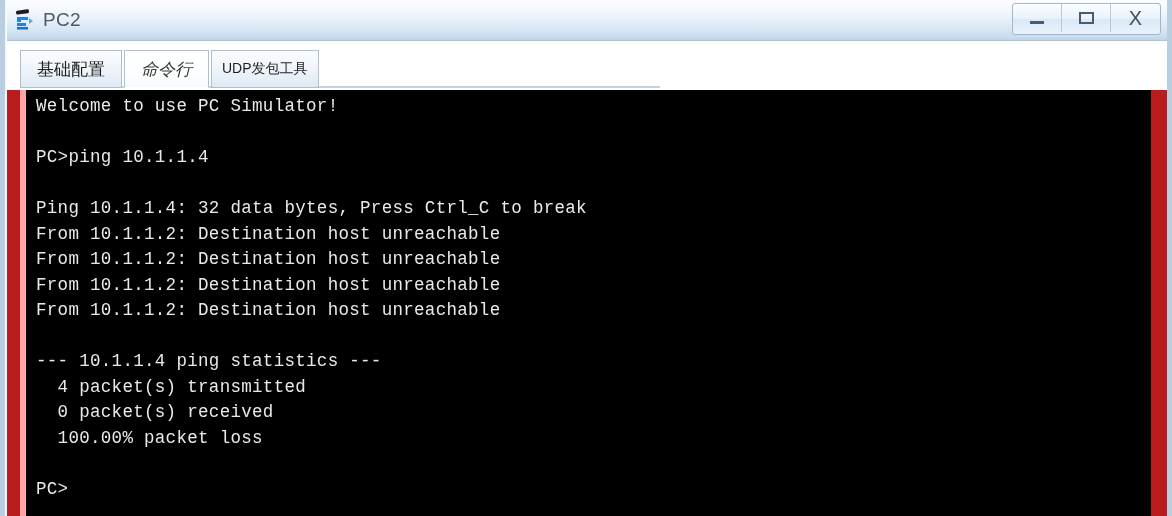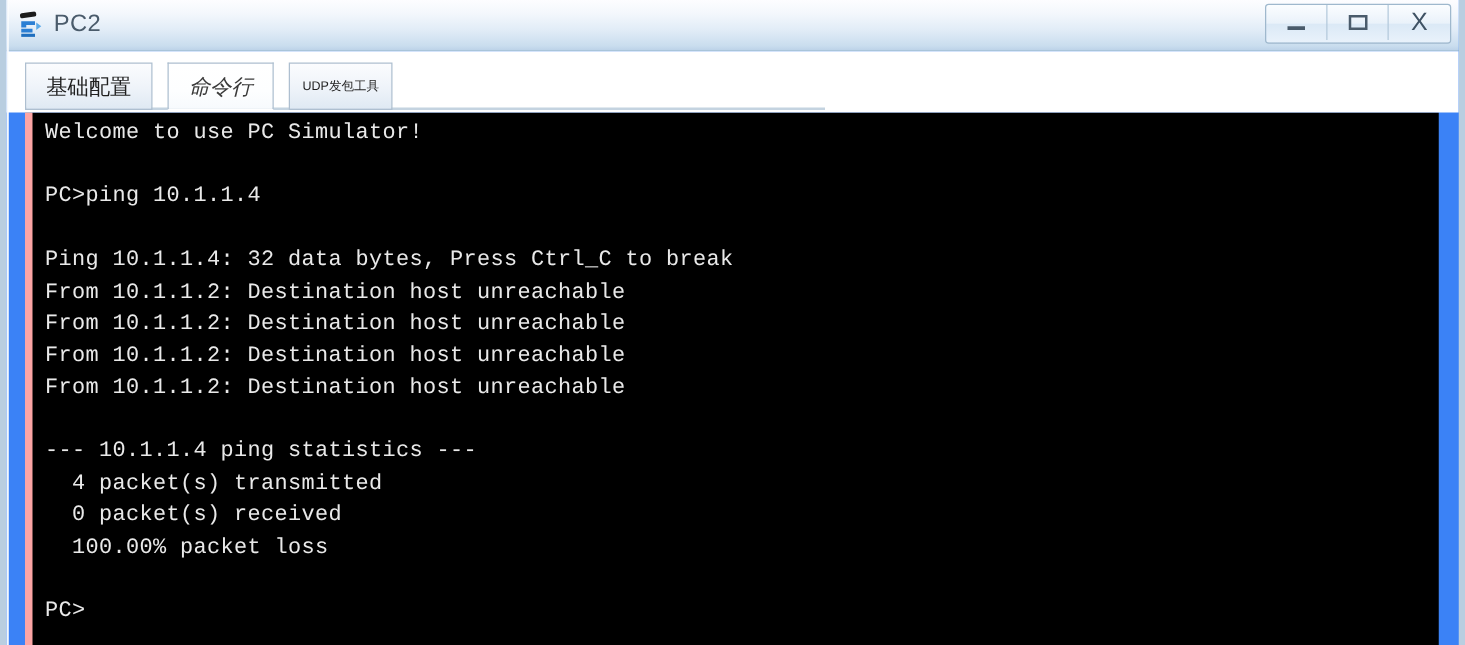--- a/index.html
+++ b/index.html
@@ -13,21 +13,21 @@
     overflow: hidden;
     font-family: "Liberation Sans", sans-serif;
   }
 
   
   .window {
     position: relative;
     width: 1172px;
     height: 516px;
     box-sizing: border-box;
-    background: #3b82f6;
+    background: #b91c1c;
     border-left: 5px solid #b9cee0;
     border-right: 5px solid #b9cee0;
     overflow: hidden;
   }
   .window::before {
     content: "";
     position: absolute;
     left: 0; top: 0; bottom: 0;
     width: 2px;
     background: linear-gradient(to right, #e8f0f7, #ffffff);
@@ -134,31 +134,31 @@
   .tab {
     height: 38px;
     box-sizing: border-box;
     display: flex;
     align-items: center;
     justify-content: center;
     font-size: 17px;
     color: #1f1f1f;
     border: 1px solid #aebfd0;
     background: linear-gradient(to bottom, #fbfcfe 0%, #eef3f9 55%, #dfe9f3 100%);
-    margin-right: 12px;
+    margin-right: 2px;
     padding: 0 16px;
     white-space: nowrap;
   }
   .tab.active {
     background: linear-gradient(to bottom, #ffffff 0%, #fdfeff 60%, #f7fafd 100%);
     color: #3a3a3a;
     border-bottom: 1px solid #ffffff;
     font-style: italic;
   }
-  .tab.small { font-size: 10px; padding: 0 10px; }
+  .tab.small { font-size: 14px; padding: 0 10px; }
   .tab-underline {
     position: absolute;
     left: 15px;
     top: 45px;
     width: 640px;
     height: 2px;
     background: #c4d3e0;
   }
 
   

